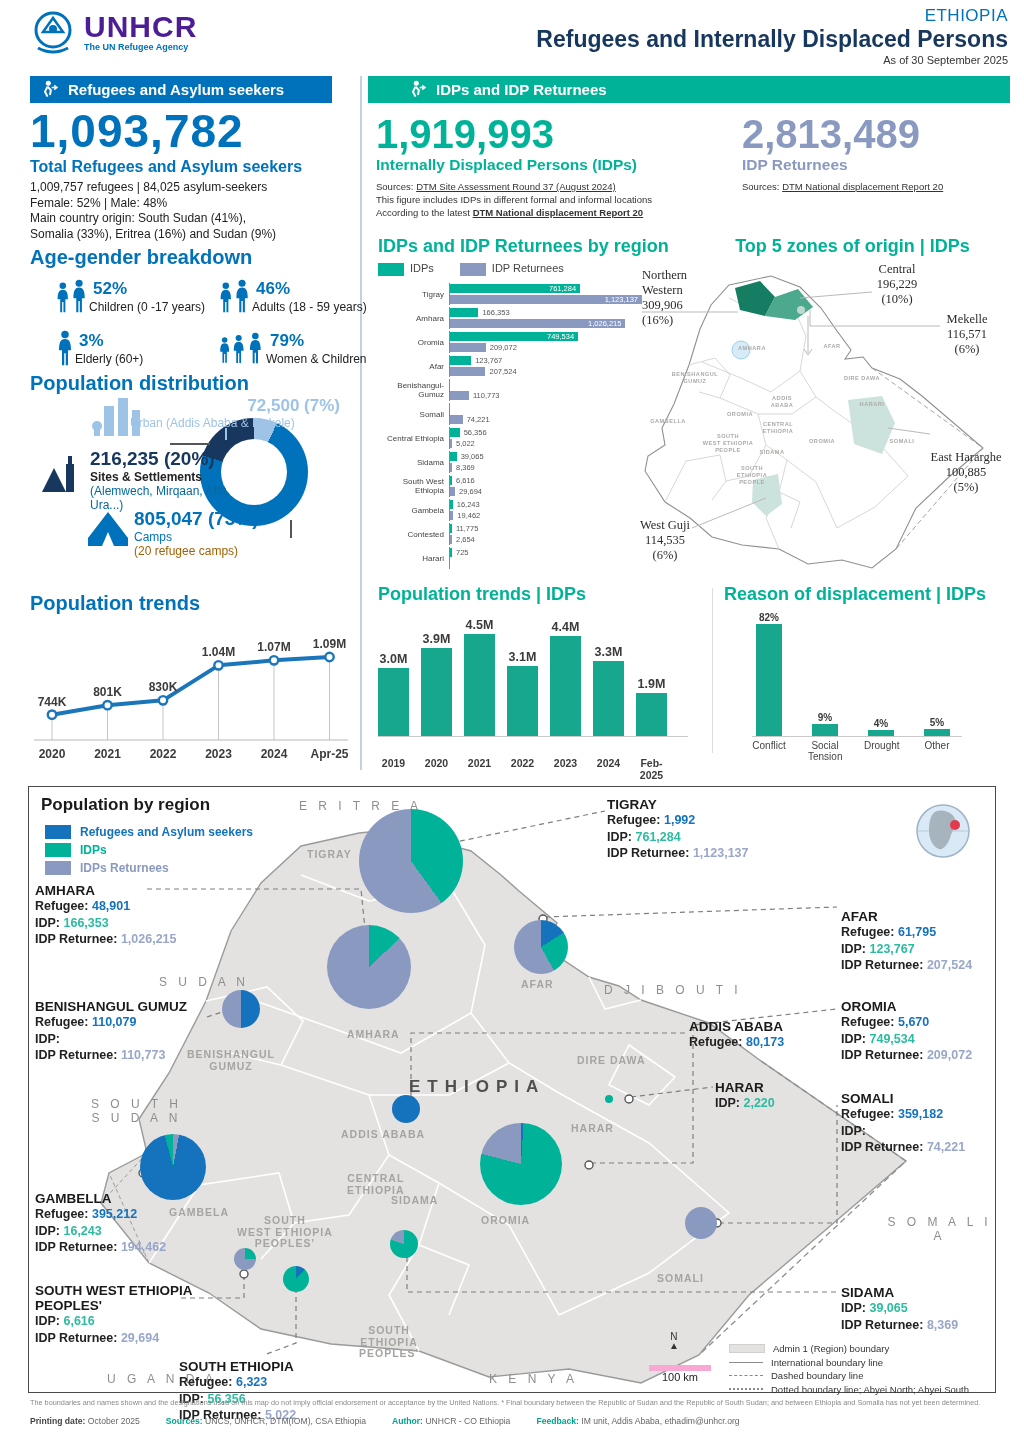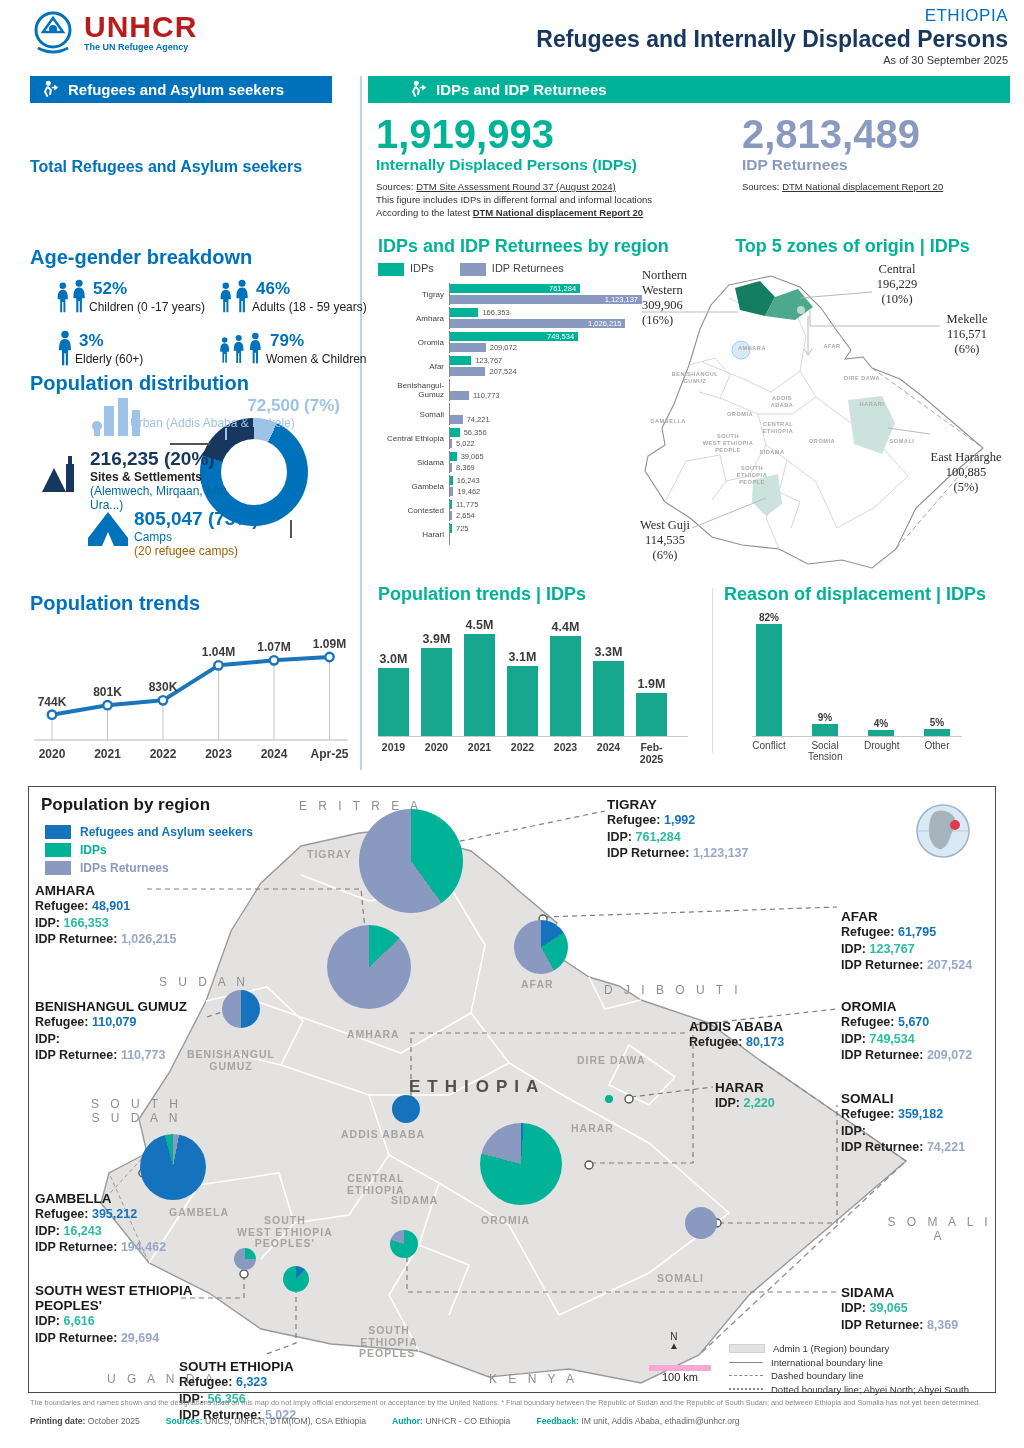--- a/index.html
+++ b/index.html
@@ -1,21 +1,21 @@
 <!DOCTYPE html>
 <html><head>
 <meta charset="utf-8">
 <style>
   html,body{margin:0;padding:0;background:#fff;}
   body{font-family:"Liberation Sans","DejaVu Sans",sans-serif;color:#222;}
   #page{position:relative;width:1024px;height:1448px;background:#fff;overflow:hidden;}
   .abs{position:absolute;}
   
   .logo-wrap{left:30px;top:8px;display:flex;align-items:center;gap:8px;}
-  .logo-text .nm{font-size:30px;font-weight:bold;color:#b91c1c;letter-spacing:1px;line-height:30px;}
+  .logo-text .nm{font-size:30px;font-weight:bold;color:#4c1d95;letter-spacing:1px;line-height:30px;}
   .logo-text .tg{font-size:9px;color:#0072BC;font-weight:bold;}
   .hdr-right{right:16px;top:6px;text-align:right;}
   .hdr-country{font-size:17px;color:#0072BC;letter-spacing:.5px;}
   .hdr-title{font-size:23px;font-weight:bold;color:#17375E;}
   .hdr-asof{font-size:11px;color:#333;margin-top:1px;}
   
   .secbar{top:76px;height:27px;display:flex;align-items:center;gap:8px;padding-left:10px;box-sizing:border-box;color:#fff;font-size:15px;font-weight:bold;}
   .secbar.blue{left:30px;width:302px;background:#0072BC;}
   .secbar.green{left:368px;width:642px;background:#00B398;padding-left:40px;}
   .vdivider{left:360px;top:76px;width:2px;height:694px;background:#BDD3E6;}
@@ -50,21 +50,21 @@
   .rb-label{width:66px;font-size:8px;color:#444;text-align:right;padding-right:5px;flex:none;}
   .rb-bars{position:relative;border-left:1.5px solid #888;height:22px;width:230px;}
   .rb-bar{position:absolute;height:9px;display:flex;align-items:center;}
   .rb-bar .inval{color:#fff;font-size:7.5px;margin-left:auto;margin-right:4px;white-space:nowrap;}
   .rb-out{position:absolute;font-size:7.5px;color:#555;white-space:nowrap;line-height:9px;}
   
   .tb-wrap{display:flex;align-items:flex-end;gap:12px;border-bottom:1.5px solid #c9c9c9;}
   .tb-col{display:flex;flex-direction:column;align-items:center;width:31px;}
   .tb-val{font-size:12.5px;color:#3b3b3b;font-weight:bold;margin-bottom:2px;}
   .tb-bar{width:31px;background:#17A78F;}
-  .tb-years{display:flex;gap:12px;margin-top:4px;}
+  .tb-years{display:flex;gap:12px;margin-top:20px;}
   .tb-years div{width:31px;text-align:center;font-size:10.5px;color:#3b3b3b;font-weight:bold;}
   
   .rs-wrap{display:flex;align-items:flex-end;gap:22px;border-bottom:1.5px solid #c9c9c9;}
   .rs-col{display:flex;flex-direction:column;align-items:center;width:34px;}
   .rs-val{font-size:10px;color:#3b3b3b;font-weight:bold;margin-bottom:1px;}
   .rs-bar{width:26px;background:#17A78F;}
   .rs-names{display:flex;gap:22px;margin-top:3px;}
   .rs-names div{width:34px;text-align:center;font-size:10px;color:#444;line-height:11px;}
   
   .t5{font-size:12.5px;color:#2b2b2b;line-height:15px;font-family:Liberation Serif, serif;}
@@ -130,21 +130,26 @@
     <svg width="20" height="20" viewBox="0 0 24 24">
         <circle cx="10" cy="4" r="3" fill="#fff"></circle>
         <path d="M9 8 L6 14 L9 20 M9 8 L13 12 L12 18" stroke="#fff" stroke-width="2.4" fill="none"></path>
         <path d="M14 9 h6 m-3 -2.5 l3.5 2.5 l-3.5 2.5" stroke="#fff" stroke-width="1.6" fill="none"></path>
       </svg>
     <span>IDPs and IDP Returnees</span>
   </div>
   <div class="abs vdivider"></div>
   <div class="abs vdivider2"></div>
 
+  <div class="abs big-blue">1,093,782</div>
   <div class="abs tot-label">Total Refugees and Asylum seekers</div>
+  <div class="abs ref-details" style="white-space:pre-line;">1,009,757 refugees | 84,025 asylum-seekers
+Female: 52%  | Male: 48%
+Main country origin: South Sudan (41%),
+Somalia (33%), Eritrea (16%) and Sudan (9%)</div>
 
   <div class="abs sub-title" style="left:30px;top:246px;">Age-gender breakdown</div>
 
   <svg style="position:absolute;left:0;top:0;" width="0" height="0">
       <defs>
     <symbol id="person" viewBox="0 0 24 48">
           <circle cx="12" cy="6" r="5"></circle>
           <path d="M12 12 C5.5 12 4 18 4 27 L8 27 L8 47 L11 47 L11 31 L13 31 L13 47 L16 47 L16 27 L20 27 C20 18 18.5 12 12 12 Z"></path>
         </symbol>
   </defs>
@@ -333,20 +338,29 @@
           <div class="rb-out" style="left: 6px; top: 12px;">5,022</div>
         </div>
       </div>
       <div class="rb-row">
         <div class="rb-label">Sidama</div>
         <div class="rb-bars">
           <div class="rb-bar" style="left: 0px; top: 1px; width: 6.67815px; background: rgb(0, 179, 152);"></div>
           <div class="rb-out" style="left: 10.6782px; top: 1px;">39,065</div>
           <div class="rb-bar" style="left: 0px; top: 12px; width: 2px; background: rgb(138, 153, 192);"></div>
           <div class="rb-out" style="left: 6px; top: 12px;">8,369</div>
+        </div>
+      </div>
+      <div class="rb-row">
+        <div class="rb-label">South West Ethiopia</div>
+        <div class="rb-bars">
+          <div class="rb-bar" style="left: 0px; top: 1px; width: 2px; background: rgb(0, 179, 152);"></div>
+          <div class="rb-out" style="left: 6px; top: 1px;">6,616</div>
+          <div class="rb-bar" style="left: 0px; top: 12px; width: 5.07618px; background: rgb(138, 153, 192);"></div>
+          <div class="rb-out" style="left: 9.07618px; top: 12px;">29,694</div>
         </div>
       </div>
       <div class="rb-row">
         <div class="rb-label">Gambela</div>
         <div class="rb-bars">
           <div class="rb-bar" style="left: 0px; top: 1px; width: 2.77674px; background: rgb(0, 179, 152);"></div>
           <div class="rb-out" style="left: 6.77674px; top: 1px;">16,243</div>
           <div class="rb-bar" style="left: 0px; top: 12px; width: 3.32702px; background: rgb(138, 153, 192);"></div>
           <div class="rb-out" style="left: 7.32702px; top: 12px;">19,462</div>
         </div>

